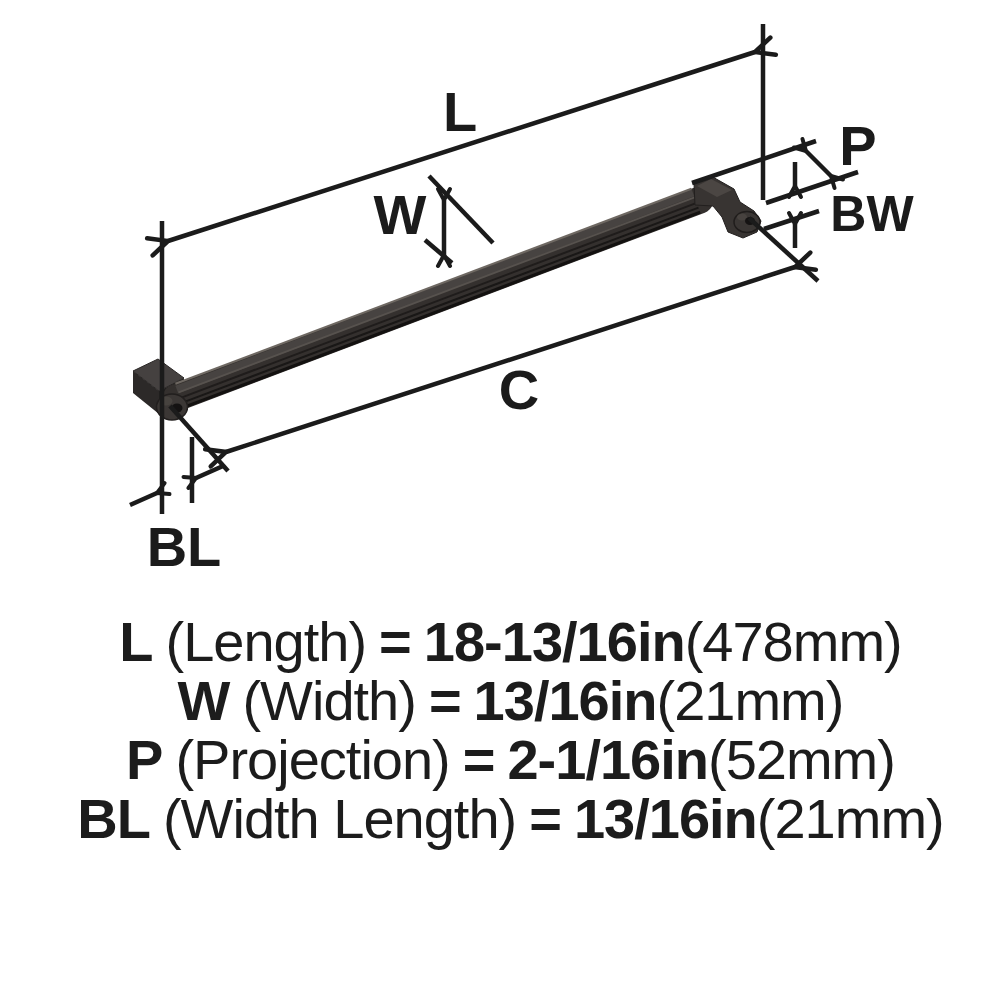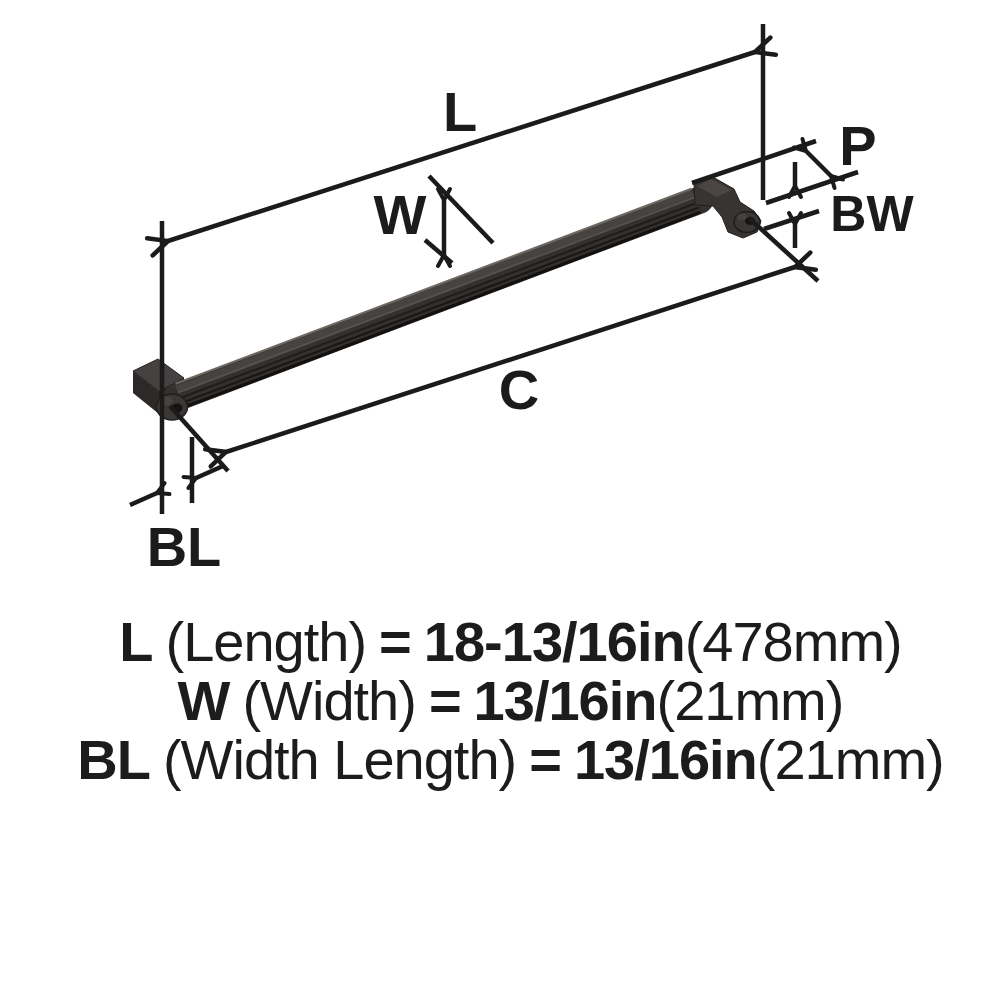--- a/index.html
+++ b/index.html
@@ -93,16 +93,17 @@
     <text class="dim-label" x="400" y="234" font-size="56" text-anchor="middle">W</text>
     <text class="dim-label" x="858" y="165" font-size="56" text-anchor="middle">P</text>
     <text class="dim-label" x="872" y="231" font-size="50" text-anchor="middle">BW</text>
     <text class="dim-label" x="519" y="409" font-size="56" text-anchor="middle">C</text>
     <text class="dim-label" x="184" y="566" font-size="56" text-anchor="middle">BL</text>
   </svg>
 
   <div class="legend">
     <div class="legend-row"><span class="seg seg-b m-r">L</span><span class="seg seg-n m-r">(Length)</span><span class="seg seg-b m-r">=</span><span class="seg seg-b">18-13/16in</span><span class="seg seg-n">(478mm)</span></div>
     <div class="legend-row"><span class="seg seg-b m-r">W</span><span class="seg seg-n m-r">(Width)</span><span class="seg seg-b m-r">=</span><span class="seg seg-b">13/16in</span><span class="seg seg-n">(21mm)</span></div>
+    <div class="legend-row"><span class="seg seg-b m-r">P</span><span class="seg seg-n m-r">(Projection)</span><span class="seg seg-b m-r">=</span><span class="seg seg-b">2-1/16in</span><span class="seg seg-n">(52mm)</span></div>
     <div class="legend-row"><span class="seg seg-b m-r">BL</span><span class="seg seg-n m-r">(Width Length)</span><span class="seg seg-b m-r">=</span><span class="seg seg-b">13/16in</span><span class="seg seg-n">(21mm)</span></div>
   </div>
 
 </div>
 
 </body></html>

